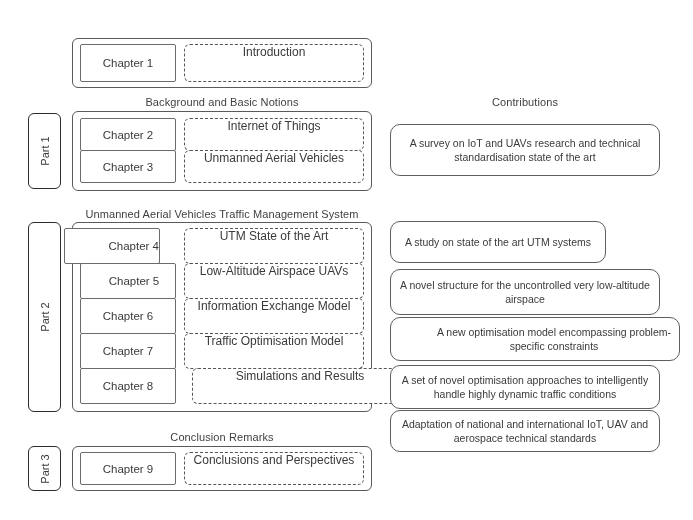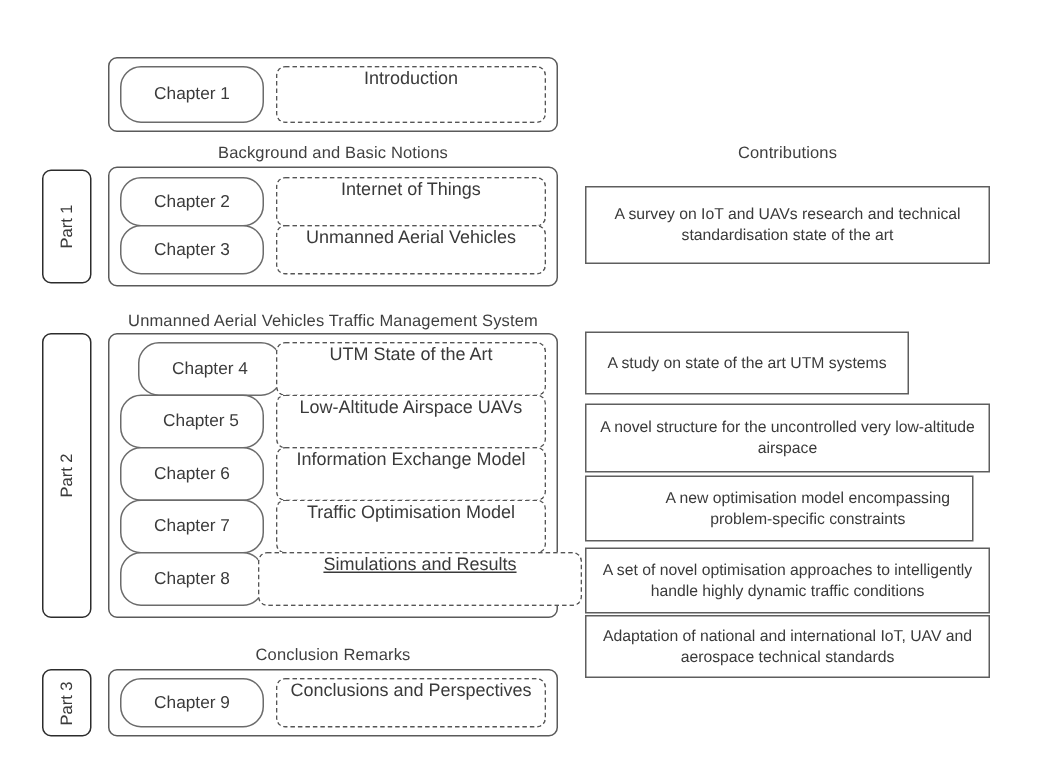--- a/index.html
+++ b/index.html
@@ -48,21 +48,21 @@
   .part-label span {
     transform: rotate(-90deg);
     white-space: nowrap;
     font-size: 11px;
     color: #3a3a3a;
   }
 
   .chapter-box {
     position: absolute;
     border: 1.5px solid #6b6b6b;
-    border-radius: 14px;
+    border-radius: 2px;
     background: #ffffff;
     box-sizing: border-box;
     display: flex;
     align-items: center;
     justify-content: center;
     font-size: 11.5px;
     color: #3a3a3a;
   }
 
   .title-box {
@@ -76,21 +76,21 @@
     justify-content: center;
     font-size: 12px;
     color: #3a3a3a;
     text-align: center;
     padding: 0 4px;
   }
 
   .contrib-box {
     position: absolute;
     border: 1.5px solid #5e5e5e;
-    border-radius: 0;
+    border-radius: 10px;
     background: #ffffff;
     box-sizing: border-box;
     display: flex;
     align-items: center;
     justify-content: center;
     font-size: 10.5px;
     line-height: 14px;
     color: #3a3a3a;
     text-align: center;
     padding: 0 6px;
@@ -137,21 +137,21 @@
 </div>
 
 <div class="col-header" style="left:72px; top:208px; width:300px;">Unmanned Aerial Vehicles Traffic Management System</div>
 
 <div class="part-label" style="left:28px; top:222px; width:33px; height:190px;">
   <span>Part 2</span>
 </div>
 
 <div class="outer-group" style="left:72px; top:222px; width:300px; height:190px;"></div>
 
-<div class="chapter-box" style="left:92px; top:228px; width:96px; height:36px;">
+<div class="chapter-box" style="left:64px; top:228px; width:96px; height:36px;justify-content:flex-end;">
   <span>Chapter 4</span>
 </div>
 <div class="title-box" style="left:184px; top:228px; width:180px; height:36px;">
   <span>UTM State of the Art</span>
 </div>
 
 <div class="chapter-box" style="left:80px; top:263px; width:96px; height:36px;padding-left:12px;">
   <span>Chapter 5</span>
 </div>
 <div class="title-box" style="left:184px; top:263px; width:180px; height:36px;">
@@ -168,31 +168,31 @@
 <div class="chapter-box" style="left:80px; top:333px; width:96px; height:36px;">
   <span>Chapter 7</span>
 </div>
 <div class="title-box" style="left:184px; top:333px; width:180px; height:36px;">
   <span>Traffic Optimisation Model</span>
 </div>
 
 <div class="chapter-box" style="left:80px; top:368px; width:96px; height:36px;">
   <span>Chapter 8</span>
 </div>
-<div class="title-box" style="left:172px; top:368px; width:216px; height:36px;text-decoration:underline;">
+<div class="title-box" style="left:192px; top:368px; width:216px; height:36px;">
   <span>Simulations and Results</span>
 </div>
 
 <div class="contrib-box" style="left:390px; top:221px; width:216px; height:42px;">
   <span>A study on state of the art UTM systems</span>
 </div>
 <div class="contrib-box" style="left:390px; top:269px; width:270px; height:46px;">
   <span>A novel structure for the uncontrolled very low-altitude airspace</span>
 </div>
-<div class="contrib-box" style="left:390px; top:317px; width:259px; height:44px;padding-left:44px;">
+<div class="contrib-box" style="left:390px; top:317px; width:290px; height:44px;padding-left:44px;">
   <span>A new optimisation model encompassing problem-specific constraints</span>
 </div>
 <div class="contrib-box" style="left:390px; top:365px; width:270px; height:44px;">
   <span>A set of novel optimisation approaches to intelligently handle highly dynamic traffic conditions</span>
 </div>
 <div class="contrib-box" style="left:390px; top:410px; width:270px; height:42px;">
   <span>Adaptation of national and international IoT, UAV and aerospace technical standards</span>
 </div>
 
 <div class="col-header" style="left:72px; top:431px; width:300px;">Conclusion Remarks</div>

